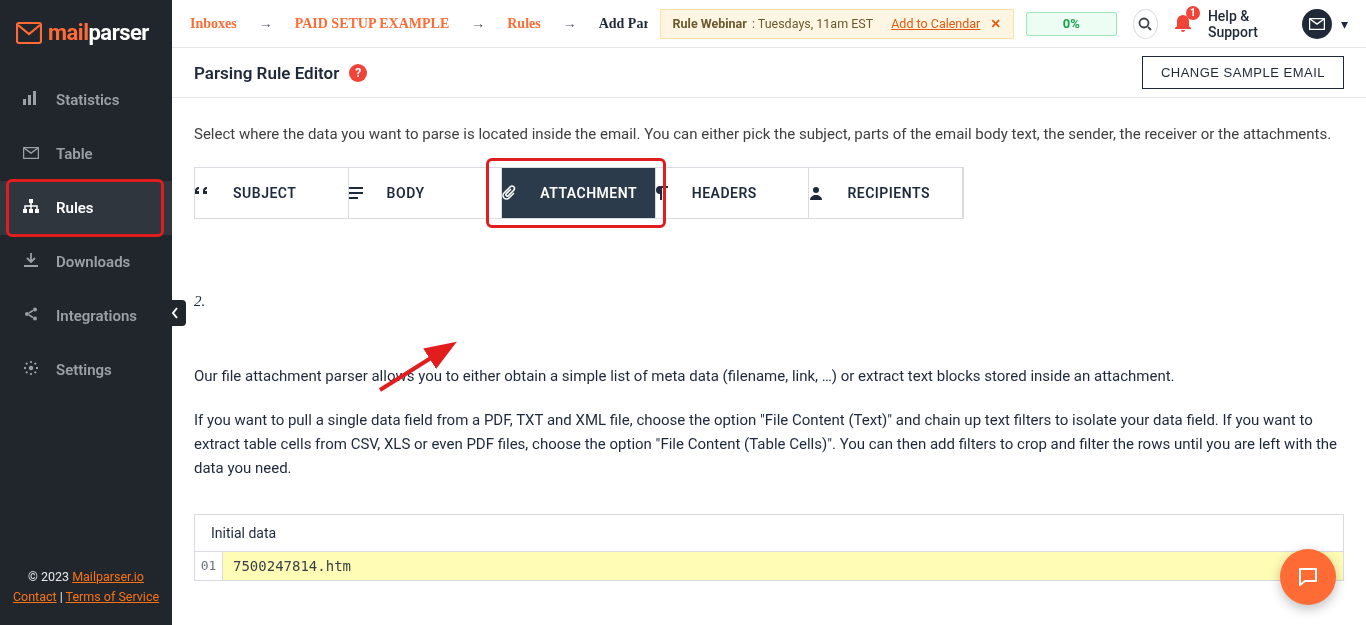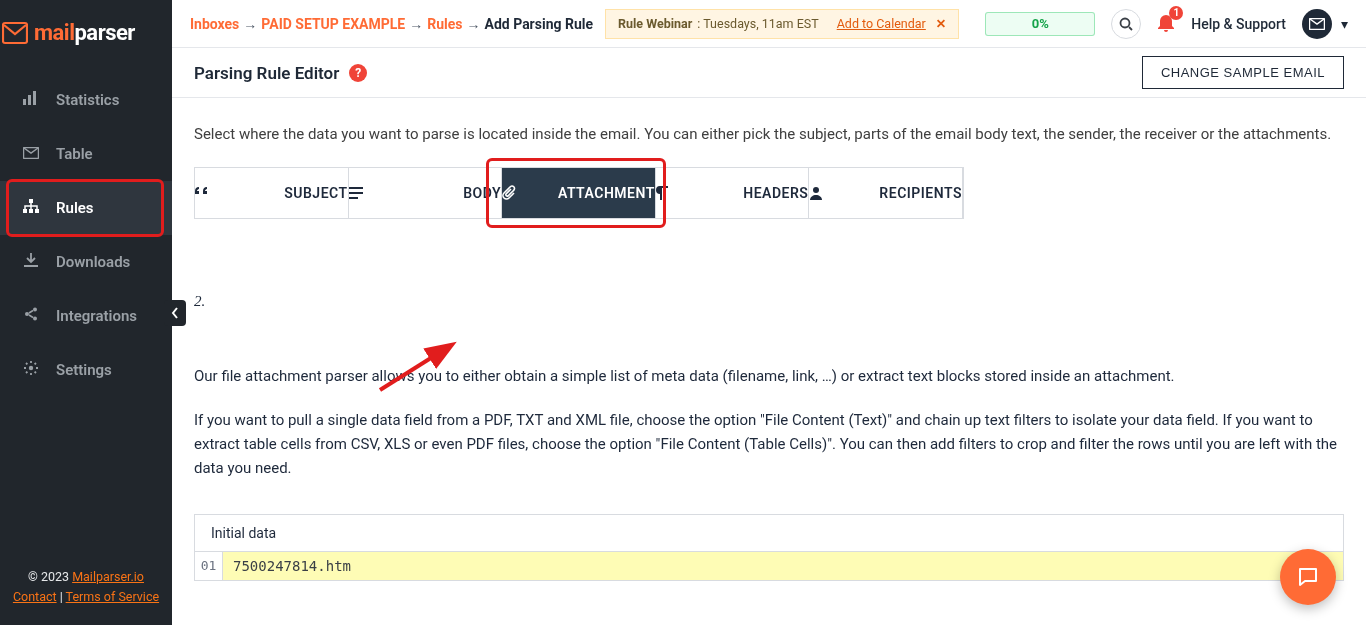--- a/index.html
+++ b/index.html
@@ -1,41 +1,41 @@
 <!DOCTYPE html>
 <html><head>
 <meta charset="utf-8">
 <style>
   * { box-sizing: border-box; margin: 0; padding: 0; }
   html, body { width: 1366px; height: 625px; font-family: -apple-system, BlinkMacSystemFont, "Segoe UI", Roboto, Helvetica, Arial, sans-serif; overflow: hidden; background: #fff; }
   .app { display: flex; width: 100%; height: 100%; }
 
   
   .sidebar { position: relative; width: 172px; background:#21262C; color:#cfd2d5; display:flex; flex-direction:column; }
-  .logo-wrap { padding: 20px 2px 28px; }
+  .logo-wrap { padding: 20px 16px 28px; }
   .logo { display:flex; align-items:center; gap:6px; }
   .logo svg { height: 24px; }
   .logo .logo-mail { color:#FF6B35; font-weight:700; font-size:22px; letter-spacing:-0.5px; }
   .logo .logo-parser { color:#fff; font-weight:700; font-size:22px; letter-spacing:-0.5px; }
   .nav { display:flex; flex-direction:column; gap:0; padding: 0; }
   .nav-item { position:relative; display:flex; align-items:center; gap:16px; padding:18px 22px; color:#9aa0a6; font-size:15px; font-weight:600; cursor:pointer; }
   .nav-item .ico { width:18px; text-align:center; font-size:15px; }
   .nav-item.active { background:#2f363e; color:#fff; }
   .nav-item-label { flex:1; }
   .nav-item-rules-highlight { position:absolute; inset:-2px 8px -2px 6px; border:3px solid #e11d1d; border-radius:6px; pointer-events:none; }
   .sidebar-foot { margin-top:auto; padding:14px 12px 18px; font-size:12.5px; color:#e6e8ea; text-align:center; line-height:1.6; }
   .sidebar-foot a { color:#f97316; text-decoration:underline; }
   .collapse-handle { position:absolute; right:-14px; top:300px; width:22px; height:26px; background:#21262C; border-radius:4px; display:flex; align-items:center; justify-content:center; color:#fff; cursor:pointer; }
 
   
   .main { flex:1; display:flex; flex-direction:column; min-width:0; }
 
   
   .topbar { height:48px; border-bottom:1px solid #e5e7eb; display:flex; align-items:center; padding:0 18px; gap:12px; font-size:14px; }
-  .breadcrumbs { display:flex; align-items:center; gap:4px; color:#FF6B35; font-weight:700; min-width:0; white-space:nowrap; overflow:hidden; }
+  .breadcrumbs { display:flex; align-items:center; gap:22px; color:#FF6B35; font-weight:700; min-width:0; white-space:nowrap; overflow:hidden;font-family:Liberation Serif, serif; }
   .breadcrumbs a { color:#FF6B35; text-decoration:none; }
   .breadcrumbs .sep { color:#4b5563; font-weight:600; }
   .breadcrumbs .current { color:#1f2937; font-weight:700; }
   .webinar-banner { height:30px; background:#FFF5E3; border:1px solid #FFE2A8; display:flex; align-items:center; padding:0 12px; color:#6b5a2e; font-size:12.5px; white-space:nowrap; }
   .webinar-banner strong { font-weight:700; margin-right:5px; }
   .webinar-banner .add-cal { color:#e25b0e; text-decoration:underline; margin-left:18px; }
   .webinar-banner .close-x { margin-left:10px; color:#e25b0e; font-weight:700; cursor:pointer; }
   .topbar-right { margin-left:auto; display:flex; align-items:center; gap:16px; }
   .pct-badge { width:110px; height:24px; border:1px solid rgba(34,197,94,0.4); background:rgba(134,239,172,0.15); color:#16a34a; font-weight:700; font-size:13px; display:flex; align-items:center; justify-content:center; border-radius:3px; }
   .icon-btn { width:30px; height:30px; border-radius:50%; border:1px solid #d8dbe0; background:#fff; display:flex; align-items:center; justify-content:center; color:#3a3f46; cursor:pointer; }
@@ -50,21 +50,21 @@
   .page-head { height:50px; border-bottom:1px solid #e5e7eb; display:flex; align-items:center; padding:0 22px; }
   .page-head h1 { font-size:17px; font-weight:600; color:#1f2937; }
   .page-head .help-q { margin-left:10px; width:18px; height:18px; border-radius:50%; background:#f04438; color:#fff; display:flex; align-items:center; justify-content:center; font-size:12px; font-weight:700; }
   .change-sample { margin-left:auto; border:1px solid #1f2937; padding:8px 18px; font-size:13px; letter-spacing:0.5px; color:#1f2937; background:#fff; cursor:pointer; }
 
   
   .page-body { flex:1; overflow:auto; padding:24px 22px 40px; position:relative; }
   .intro { color:#404040; font-size:15px; line-height:1.6; margin-bottom:21px; }
 
   .source-tabs { display:flex; border:1px solid #d8dbe0; width:770px; position:relative; }
-  .source-tab { flex:1; height:50px; display:flex; align-items:center; justify-content:space-between; gap:8px; color:#1e293b; font-size:14px; font-weight:600; letter-spacing:0.5px; border-right:1px solid #d8dbe0; cursor:pointer; }
+  .source-tab { flex:1; height:50px; display:flex; align-items:center; justify-content:flex-start; gap:24px; color:#1e293b; font-size:14px; font-weight:600; letter-spacing:0.5px; border-right:1px solid #d8dbe0; cursor:pointer; }
   .source-tab:last-child { border-right:none; }
   .source-tab.active { background:#2B3B4B; color:#fff; }
   .tab-highlight { position:absolute; border:3px solid #e11d1d; border-radius:6px; pointer-events:none; }
 
   .arrow-svg { position:absolute; pointer-events:none; }
 
   .step-line { display:flex; gap:14px; color:#1e293b; font-size:15px; font-style:italic; margin-top:74px; font-family: Georgia, "Times New Roman", serif; }
   .step-line .num { font-style:italic; }
   .step-line .txt { font-style:italic; }
 

